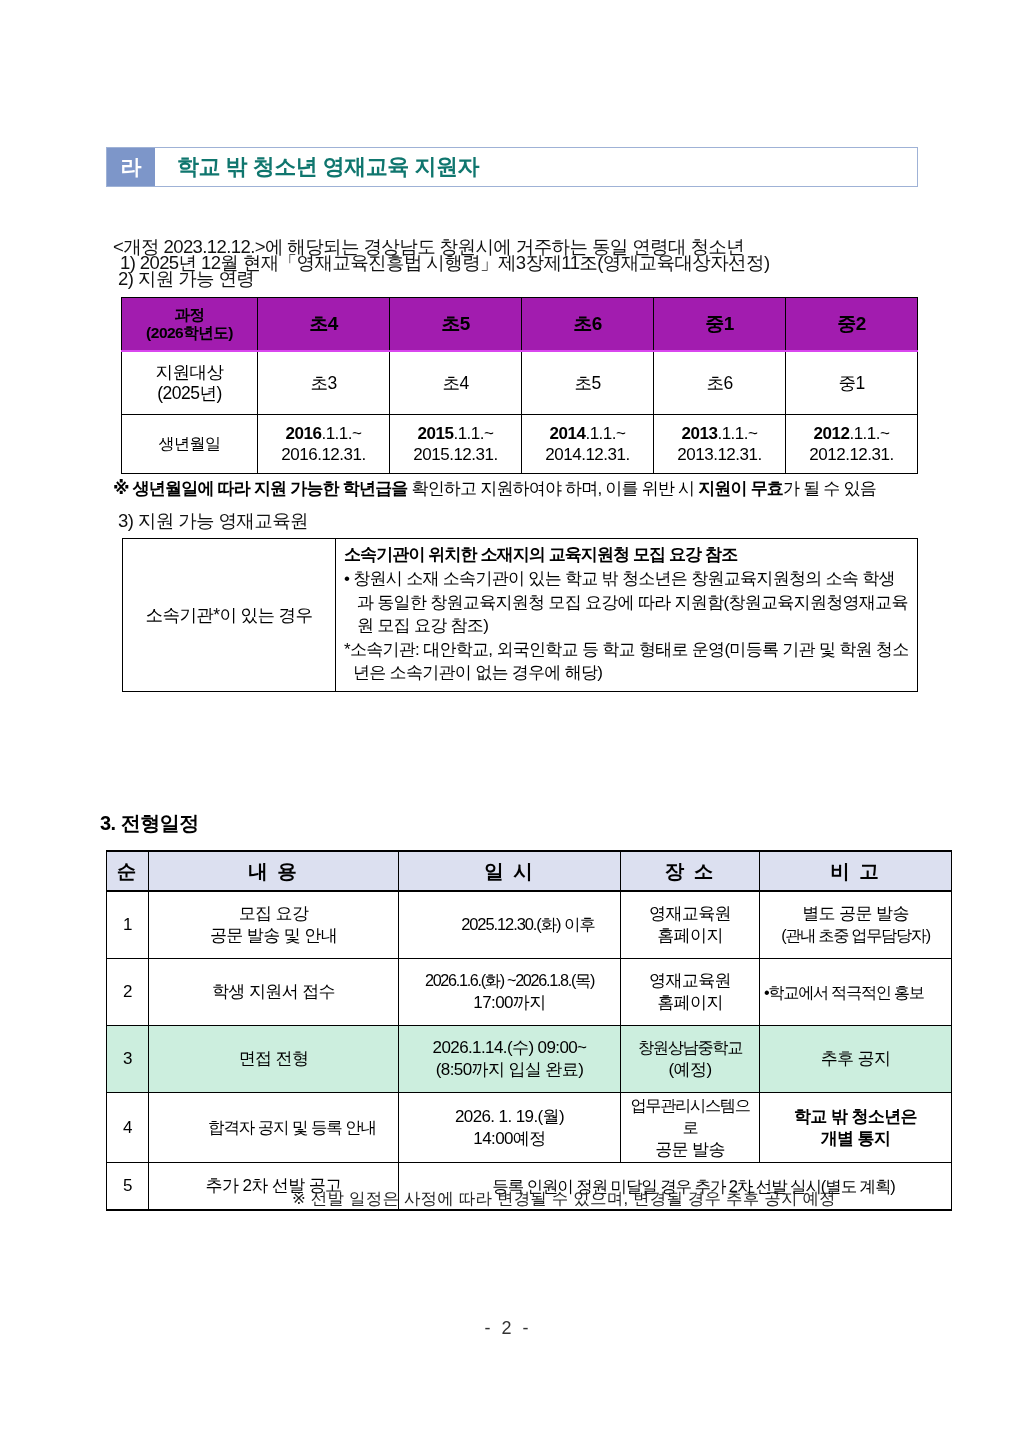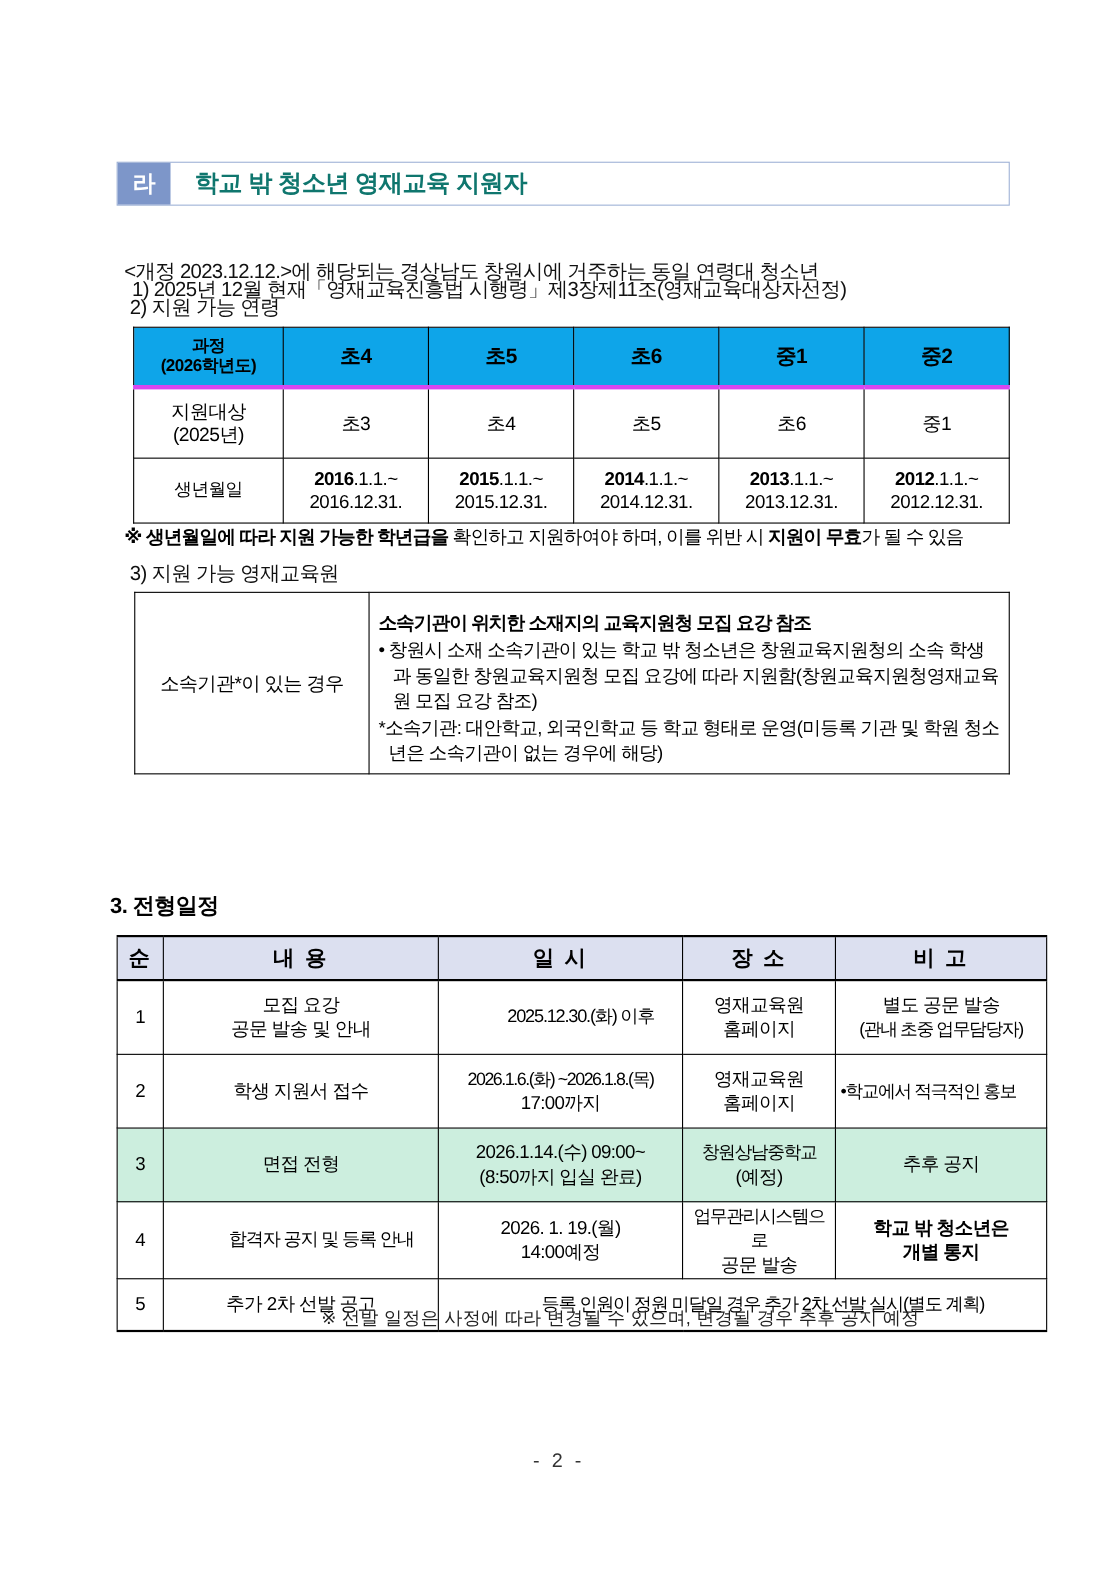--- a/index.html
+++ b/index.html
@@ -91,25 +91,25 @@
   }
   .tbl1 td, .tbl1 th {
     border: 1px solid #000000;
     text-align: center;
     vertical-align: middle;
     font-size: 17px;
     letter-spacing: -0.5px;
     padding: 3px 2px;
   }
   .tbl1 thead th {
-    background: #0ea5e9;
+    background: #a21caf;
     font-weight: bold;
     font-size: 19px;
     height: 46px;
-    border-bottom: 4px solid #d946ef;
+    border-bottom: 2px solid #d946ef;
   }
   .tbl1 thead th.c0 {
     font-size: 15.5px;
     line-height: 1.15;
   }
   .tbl1 td.c0 {
     font-size: 16px;
     line-height: 1.2;
   }
   .tbl1 tbody tr.r1 td { height: 56px; font-size: 17.5px; }
@@ -142,21 +142,21 @@
     border-bottom: 2px solid #000;
     letter-spacing: -0.6px;
   }
   .tbl2 .lbl {
     width: 210px;
     text-align: center;
     font-size: 17.5px;
     letter-spacing: -0.6px;
   }
   .tbl2 .body-cell {
-    padding: 16px 6px 6px 8px;
+    padding: 4px 6px 6px 8px;
     line-height: 1.38;
     font-size: 17px;
     letter-spacing: -0.7px;
   }
   .tbl2 .strongline {
     font-weight: bold;
     letter-spacing: -0.9px;
     display: block;
     margin-bottom: 1px;
   }

